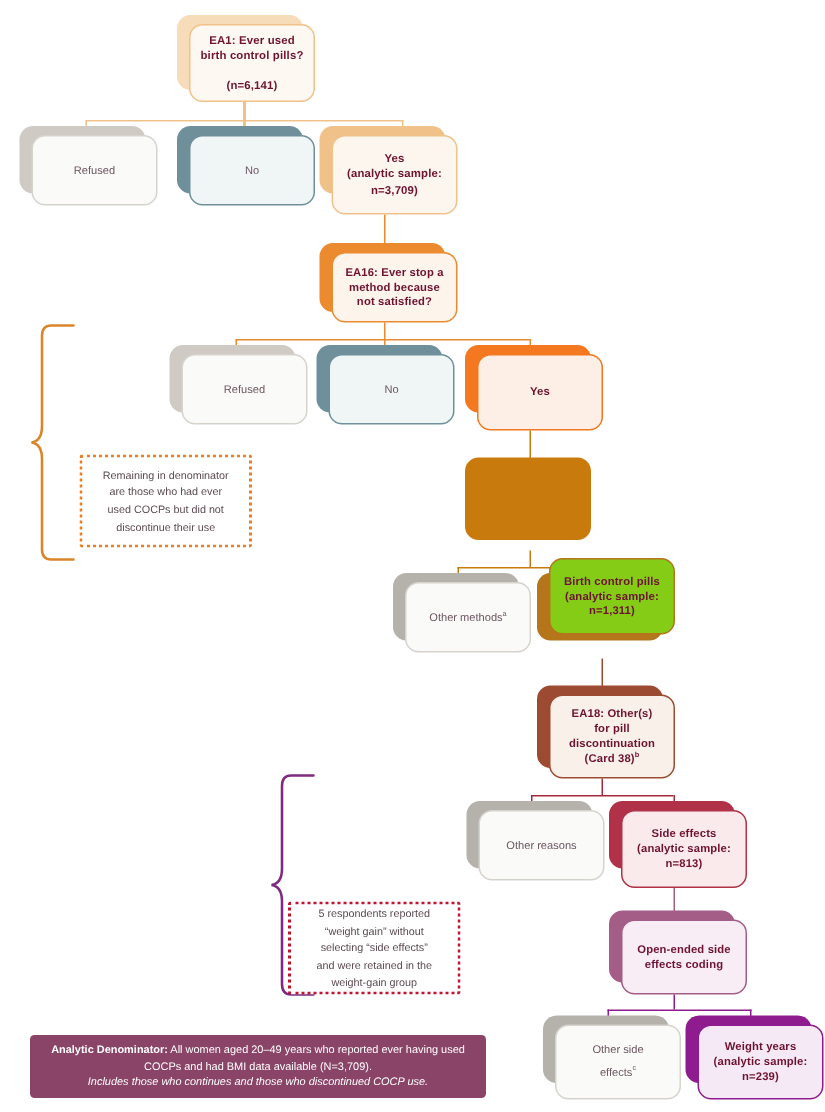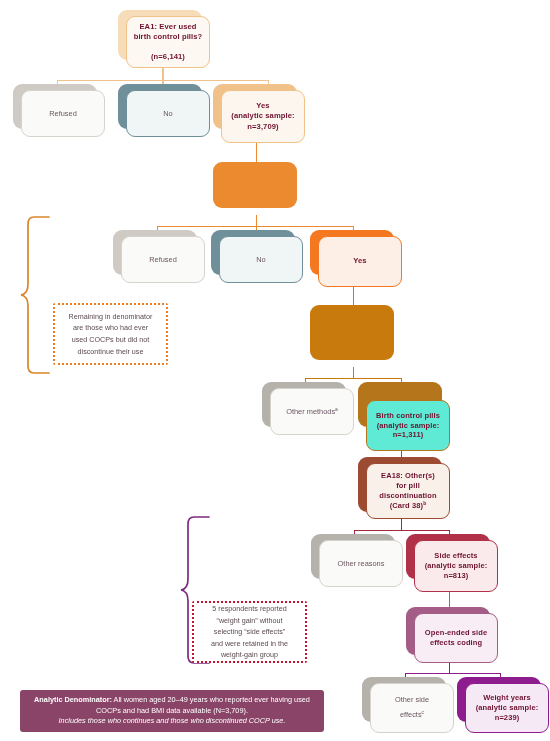--- a/index.html
+++ b/index.html
@@ -122,20 +122,28 @@
   <div class="node n-strong" style="left:221px;top:90px;width:84px;height:53px;background:#FDF6EE;
               border:1.3px solid #F1C18A;">
     <span class="txt" style="font-size:7.6px;">
       <span>Yes</span><br>
       <span>(analytic sample:</span><br>
       <span>n=3,709)</span>
     </span>
   </div>
 
   <div class="plate" style="left:213px;top:162px;width:84px;height:46px;background:#EB8A2E;"></div>
+  <div class="node n-strong" style="left:221px;top:168px;width:84px;height:47px;background:#FDF4EC;
+              border:1.3px solid #EB8A2E;">
+    <span class="txt" style="font-size:7.5px;">
+      <span>EA16: Ever stop a</span><br>
+      <span>method because</span><br>
+      <span>not satisfied?</span>
+    </span>
+  </div>
 
   <div class="plate" style="left:113px;top:230px;width:84px;height:45px;background:#CFCBC4;"></div>
   <div class="node n-muted" style="left:121px;top:236px;width:84px;height:47px;background:#FAFAF9;
               border:1.2px solid #D6D3CD;">
     <span class="txt" style="font-size:7.4px;">Refused</span>
   </div>
 
   <div class="plate" style="left:211px;top:230px;width:84px;height:45px;background:#6F909B;"></div>
   <div class="node n-muted" style="left:219px;top:236px;width:84px;height:47px;background:#F0F5F5;
               border:1.2px solid #6F909B;">
@@ -161,21 +169,21 @@
 
   <div class="plate" style="left:262px;top:382px;width:84px;height:45px;background:#B5B2AC;"></div>
   <div class="node n-muted" style="left:270px;top:388px;width:84px;height:47px;background:#FAFAF9;
               border:1.2px solid #D6D3CD;">
     <span class="txt" style="font-size:7.4px;">
       <span>Other methods</span><sup>a</sup>
     </span>
   </div>
 
   <div class="plate" style="left:358px;top:382px;width:84px;height:45px;background:#B5751B;"></div>
-  <div class="node n-strong" style="left:366px;top:400px;width:84px;height:51px;background:#5eead4;
+  <div class="node n-strong" style="left:366px;top:372px;width:84px;height:51px;background:#84cc16;
               border:1.3px solid #B5751B;">
     <span class="txt" style="font-size:7.5px;">
       <span>Birth control pills</span><br>
       <span>(analytic sample:</span><br>
       <span>n=1,311)</span>
     </span>
   </div>
 
   <div class="plate" style="left:358px;top:457px;width:84px;height:55px;background:#9C4A31;"></div>
   <div class="node n-strong" style="left:366px;top:463px;width:84px;height:56px;background:#F8F0E9;

